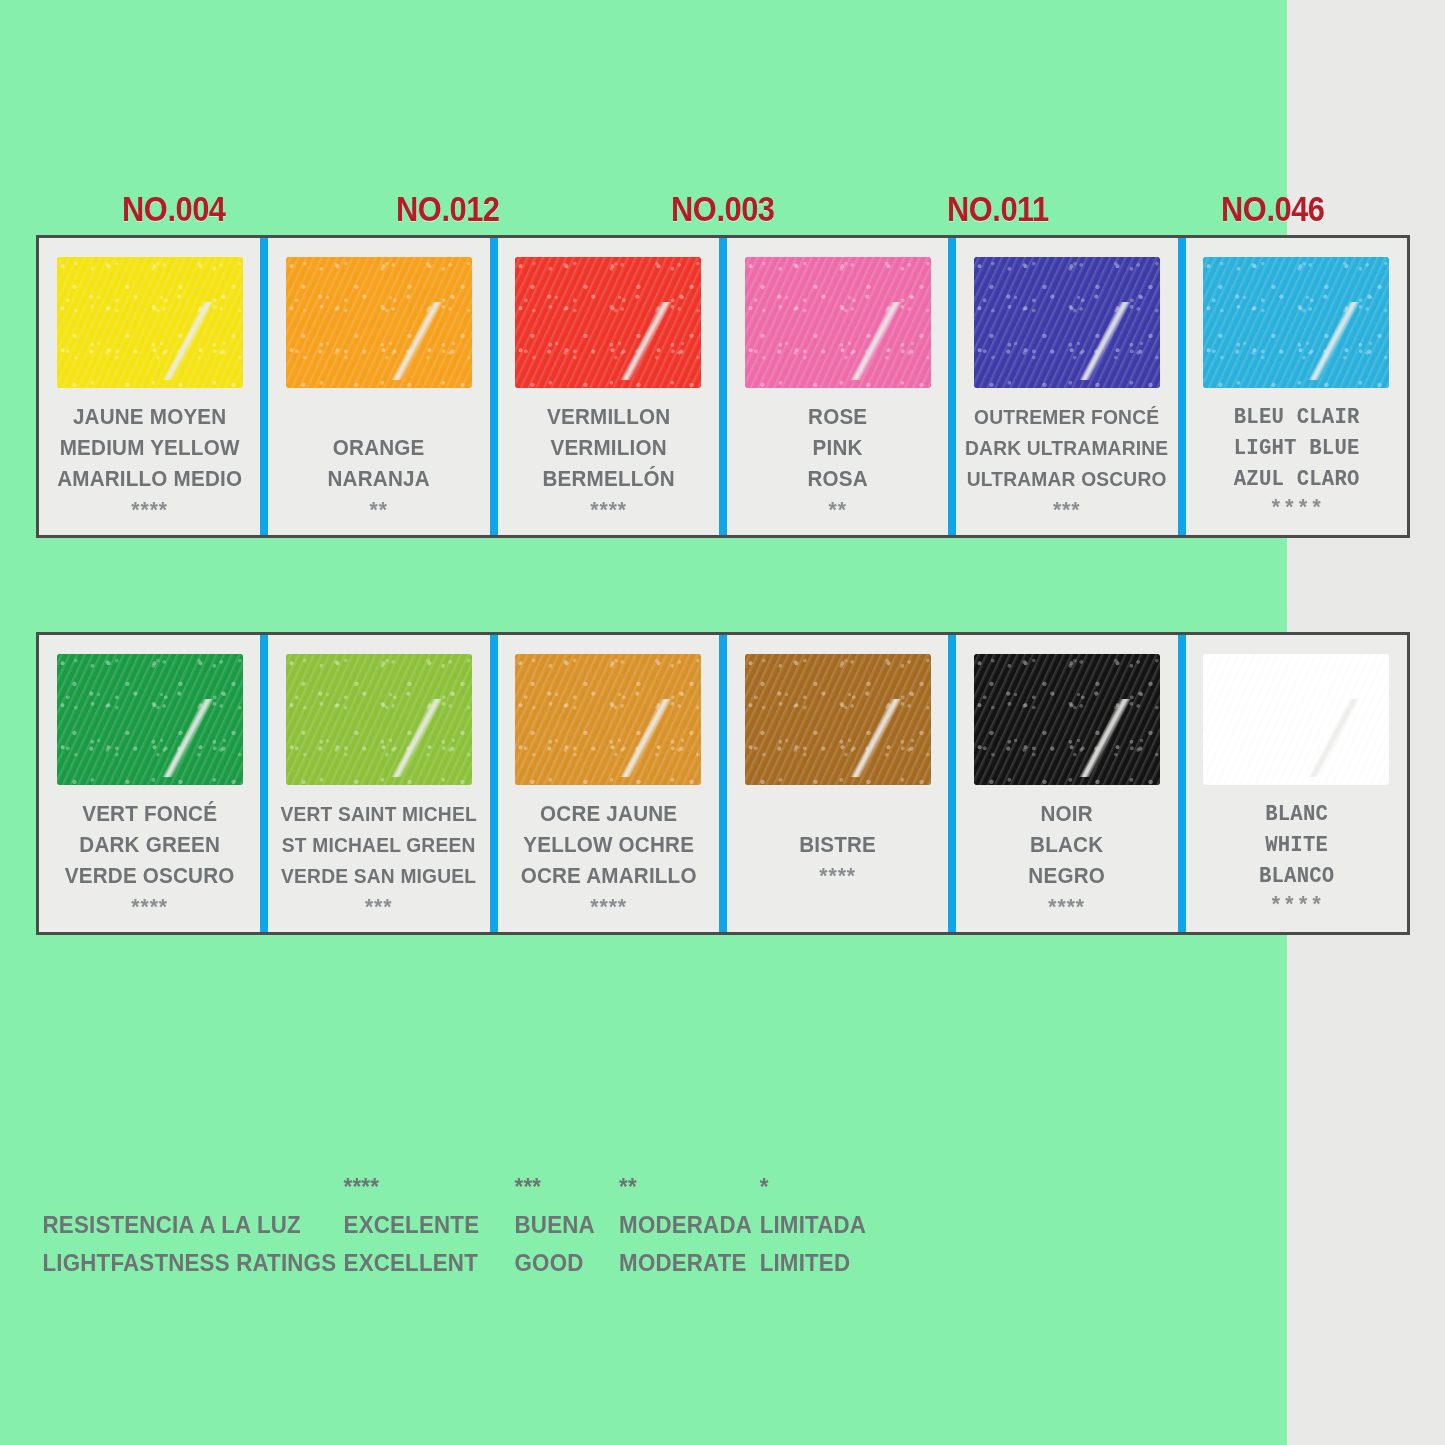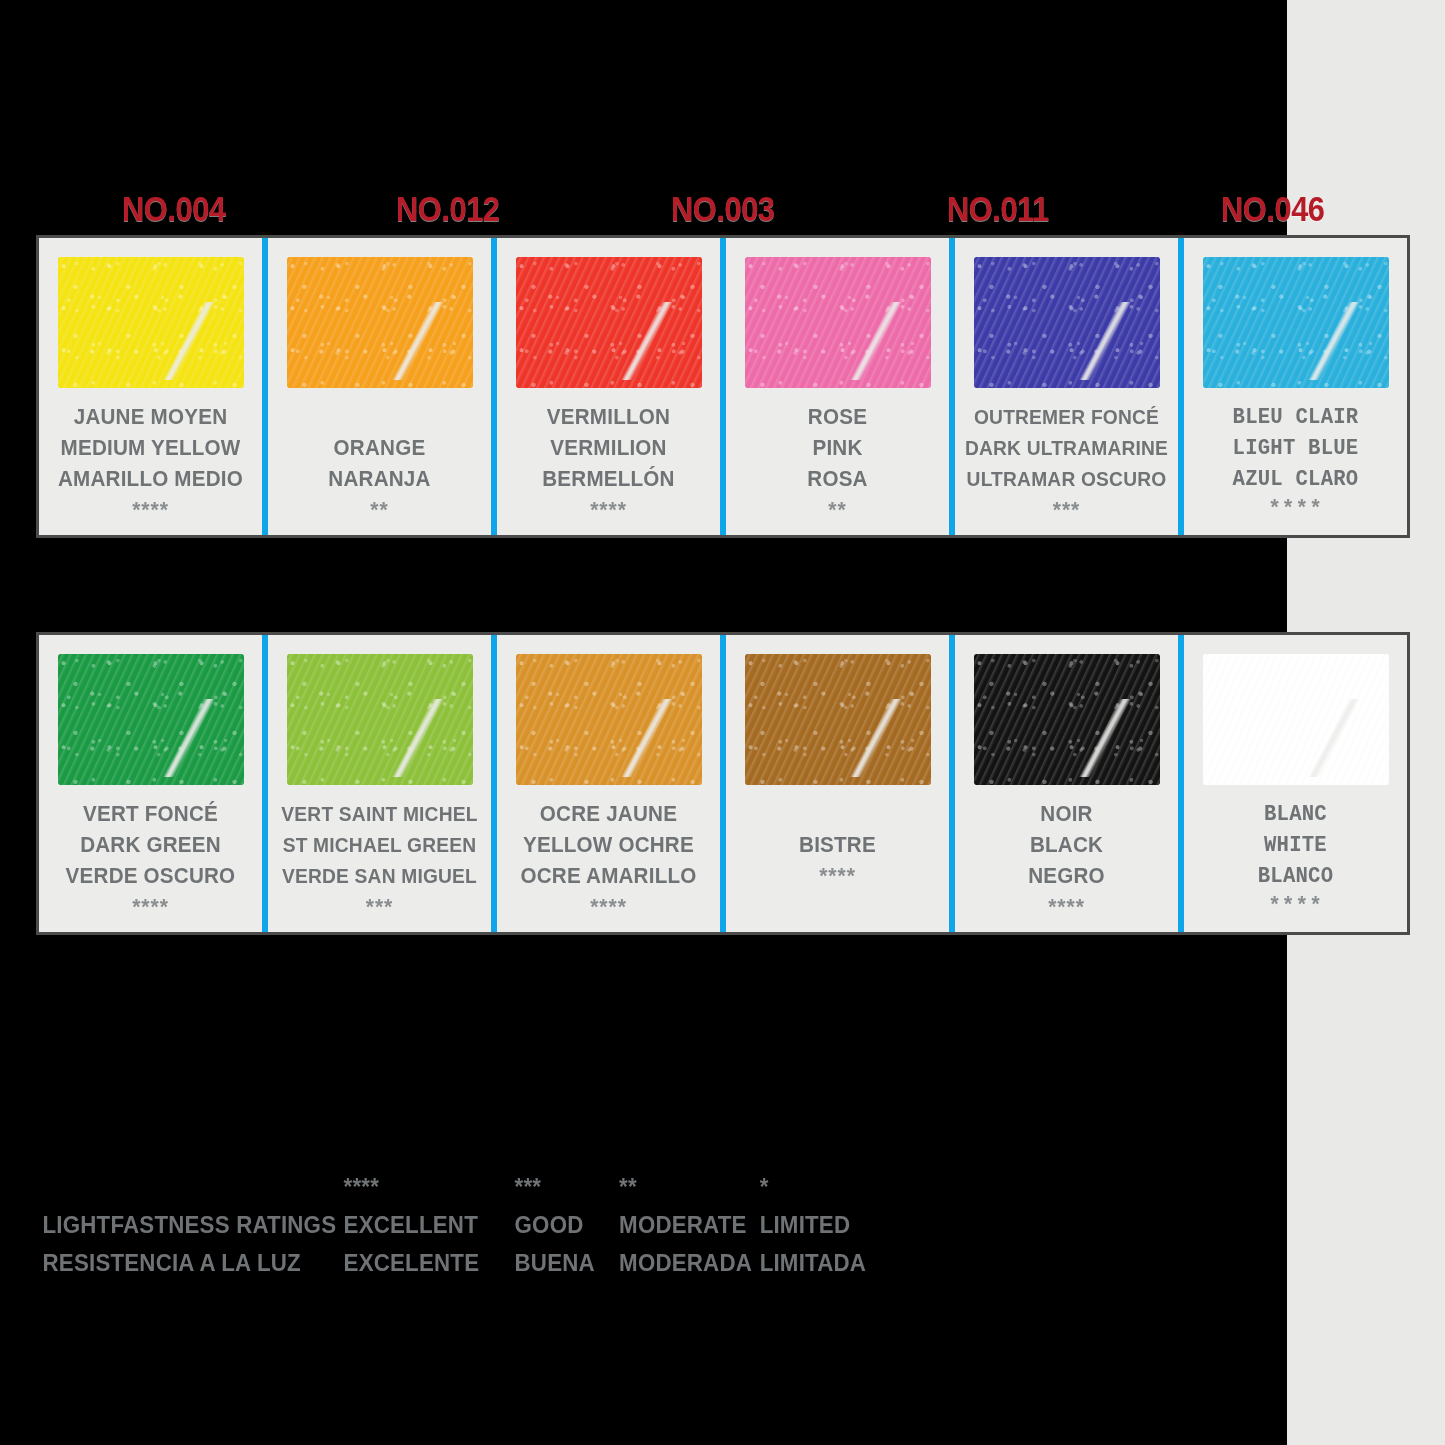--- a/index.html
+++ b/index.html
@@ -11,21 +11,21 @@
     height: 1445px;
     background: #e9e9e7;
     font-family: "Liberation Sans", sans-serif;
     overflow: hidden;
   }
 
   .sheet {
     position: relative;
     width: 1287px;
     height: 1445px;
-    background: #000000;
+    background: #86efac;
   }
 
   
   .grid-block {
     position: absolute;
     left: 36px;
     width: 1374px;
   }
   #block-row-1 { top: 155px; }
   #block-row-2 { top: 632px; }
@@ -53,21 +53,21 @@
 
   .swatch-row {
     display: flex;
     border: 3px solid #4b4b4b;
     background: #ececea;
     box-sizing: border-box;
     height: 303px;
   }
   .swatch-cell {
     flex: 1 1 0;
-    border-right: 6px solid #0ea5e9;
+    border-right: 8px solid #0ea5e9;
     box-sizing: border-box;
     position: relative;
     display: flex;
     flex-direction: column;
     align-items: center;
     background: #ececea;
   }
   .swatch-cell:last-child { border-right: none; font-family: Liberation Mono, monospace; }
 
   .swatch-area {
@@ -405,30 +405,30 @@
     <table class="legend-table">
       <tbody>
           <tr>
         <td class="c0"></td>
         <td class="c1 legend-stars">****</td>
         <td class="c2 legend-stars">***</td>
         <td class="c3 legend-stars">**</td>
         <td class="c4 legend-stars">*</td>
       </tr>
       <tr>
+        <td class="c0">RESISTENCIA A LA LUZ</td>
+        <td class="c1">EXCELENTE</td>
+        <td class="c2">BUENA</td>
+        <td class="c3">MODERADA</td>
+        <td class="c4">LIMITADA</td>
+      </tr>
+      <tr>
         <td class="c0">LIGHTFASTNESS RATINGS</td>
         <td class="c1">EXCELLENT</td>
         <td class="c2">GOOD</td>
         <td class="c3">MODERATE</td>
         <td class="c4">LIMITED</td>
       </tr>
-      <tr>
-        <td class="c0">RESISTENCIA A LA LUZ</td>
-        <td class="c1">EXCELENTE</td>
-        <td class="c2">BUENA</td>
-        <td class="c3">MODERADA</td>
-        <td class="c4">LIMITADA</td>
-      </tr>
     </tbody>
       </table>
   </div>
 
 </div>
 
 </body></html>

